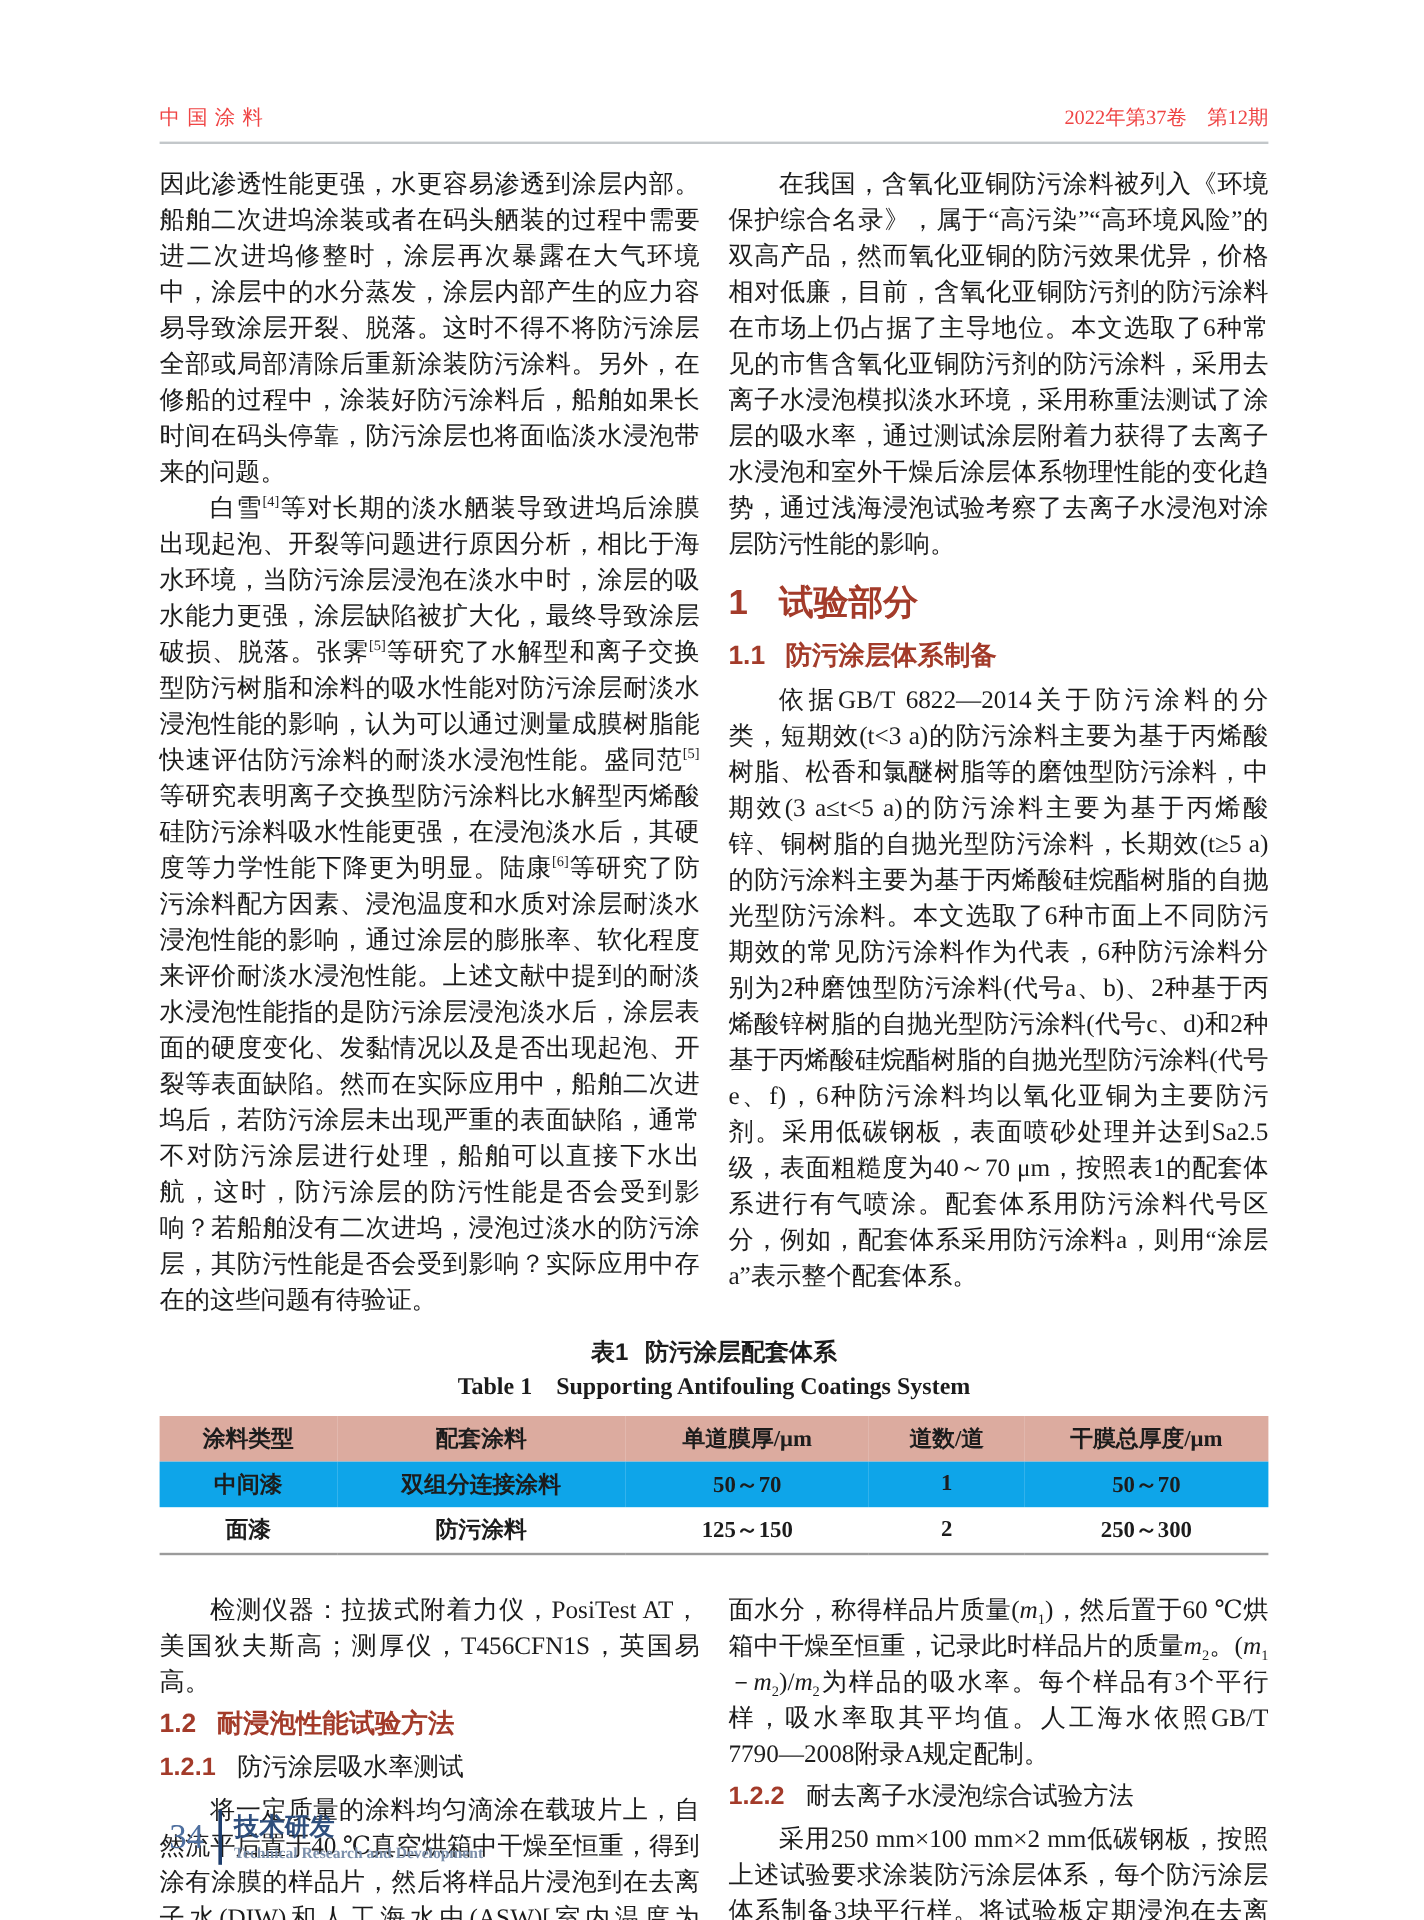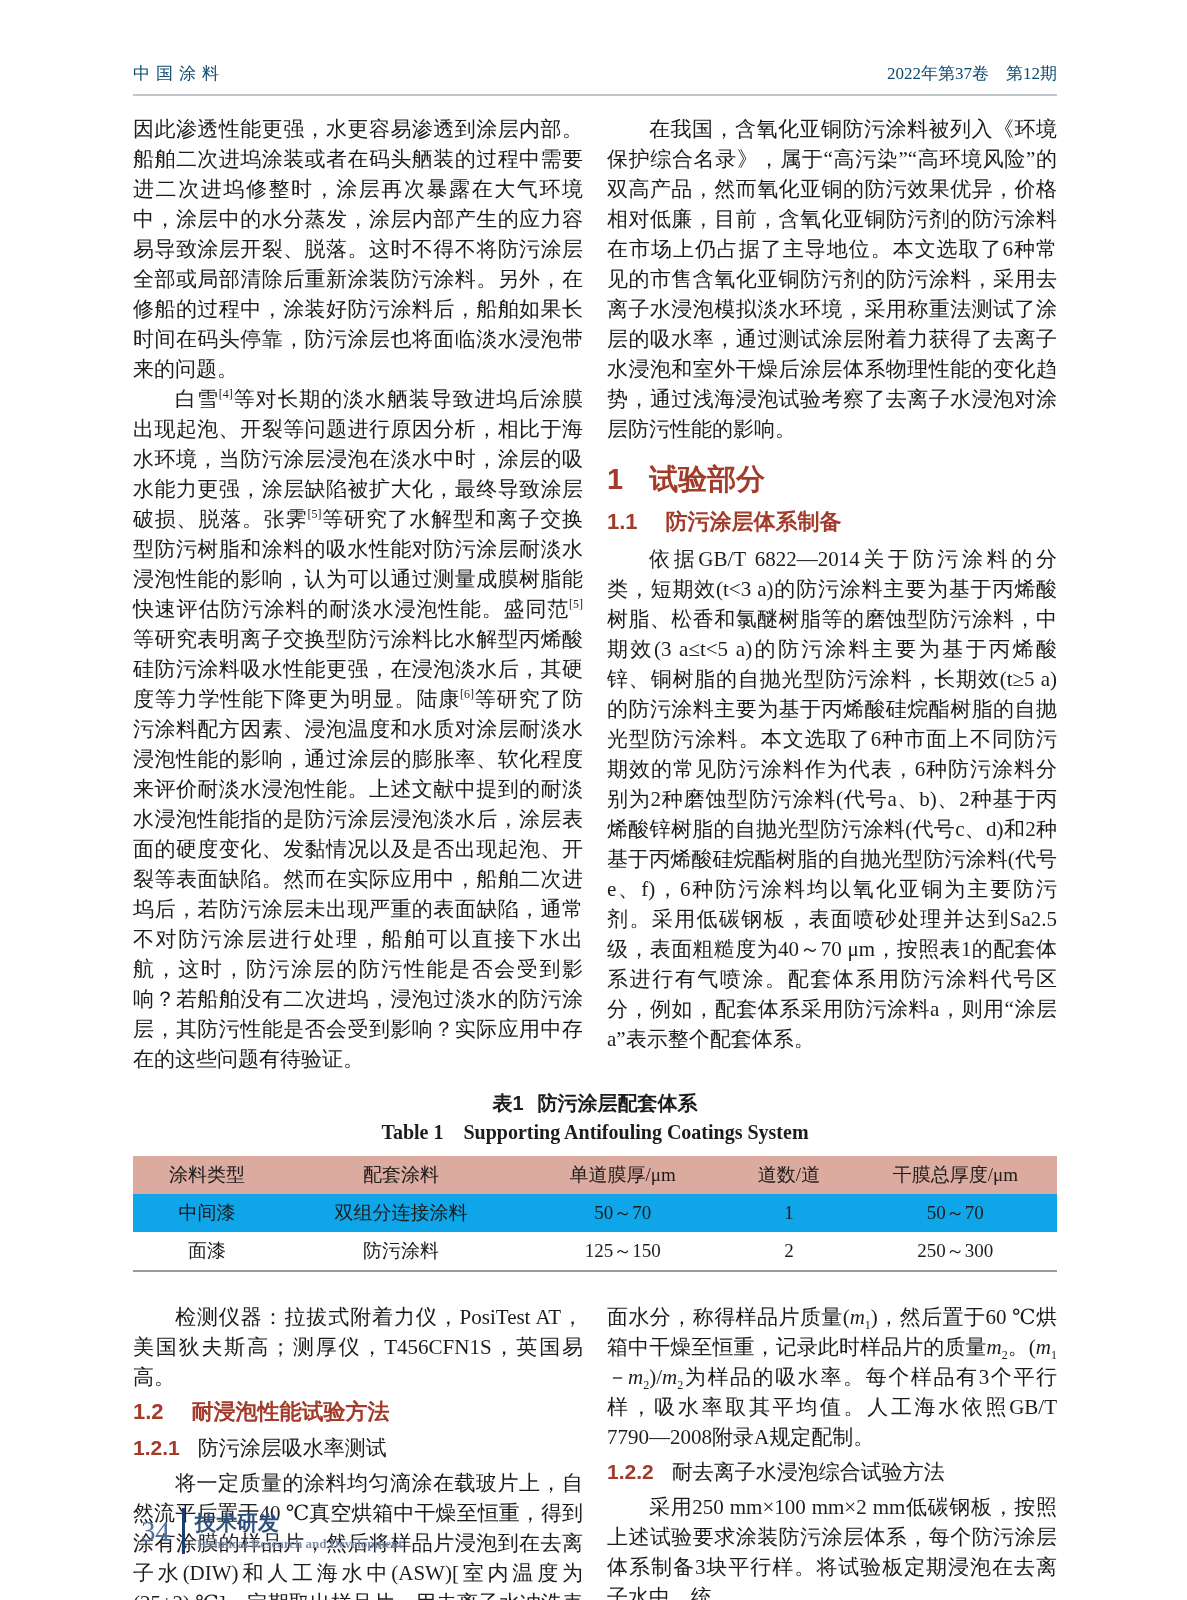--- a/index.html
+++ b/index.html
@@ -7,23 +7,23 @@
     position:relative;
     width:1187px; height:1600px;
     margin:0 auto;
     background:#ffffff;
     font-family:"Liberation Serif","DejaVu Serif",serif;
     color:#1c1c1c;
     overflow:hidden;
   }
   
   .hdr {
-    margin:62px 130px 0 133px;
+    margin:86px 130px 0 133px;
     display:flex; justify-content:space-between; align-items:flex-end;
-    color:#0c4a6e; font-size:17px;
+    color:#ef4444; font-size:17px;
     border-bottom:2px solid #c3c7ca;
     padding-bottom:9px;
   }
   .hdr .journal { letter-spacing:6px; }
   
   .cols { display:flex; gap:24px; margin:18px 130px 0 133px; }
   .col { width:450px; font-size:21px; line-height:30px; text-align:justify; text-justify:inter-ideograph; }
   .col p { margin:0; text-indent:2em; }
   .col p.noindent { text-indent:0; }
   sup { font-size:12px; line-height:0; }
@@ -34,21 +34,21 @@
     margin:18px 0 12px 0; color:#a33b2a;
     font-family:"Liberation Sans","DejaVu Sans",sans-serif;
     font-size:29px; font-weight:bold; line-height:34px; text-align:left; text-indent:0;
   }
   .sec1 .num { margin-right:26px; }
   .sec2 {
     margin:6px 0 8px 0; color:#a33b2a;
     font-family:"Liberation Sans","DejaVu Sans",sans-serif;
     font-size:22px; font-weight:bold; line-height:28px; text-align:left; text-indent:0;
   }
-  .sec2 .num { margin-right:28px; }
+  .sec2 .num { margin-right:17px; }
   .sec3 {
     margin:6px 0 6px 0; color:#1c1c1c;
     font-size:21px; font-weight:normal; line-height:28px; text-align:left; text-indent:0;
   }
   .sec3 .num {
     color:#a33b2a; font-family:"Liberation Sans","DejaVu Sans",sans-serif;
     font-weight:bold; margin-right:18px;
   }
   
   .tblock { margin:16px 130px 16px 133px; }
@@ -56,21 +56,21 @@
     text-align:center; font-weight:bold; font-size:20px; line-height:26px;
     font-family:"Liberation Sans","DejaVu Sans",sans-serif;
   }
   .tcap-zh .capnum { margin-right:14px; }
   .tcap-en { text-align:center; font-weight:bold; font-size:20px; line-height:28px; margin-top:2px; }
   table.ctable {
     width:100%; border-collapse:collapse; margin-top:10px;
     font-size:19px; border-bottom:2px solid #9b9b9b;
   }
   table.ctable th, table.ctable td {
-    text-align:center; font-weight:normal; height:38px; padding:0 4px;
+    text-align:center; font-weight:bold; height:38px; padding:0 4px;
   }
   table.ctable thead tr { background:#dcab9f; }
   table.ctable tr.alt { background:#0ea5e9; }
   .cw0{width:16%} .cw1{width:26%} .cw2{width:22%} .cw3{width:14%} .cw4{width:22%}
   
   .foot {
     position:absolute; left:141px; bottom:46px;
     display:flex; align-items:center;
   }
   .foot .pageno { font-size:29px; color:#4e6f9f; margin-right:12px; }

